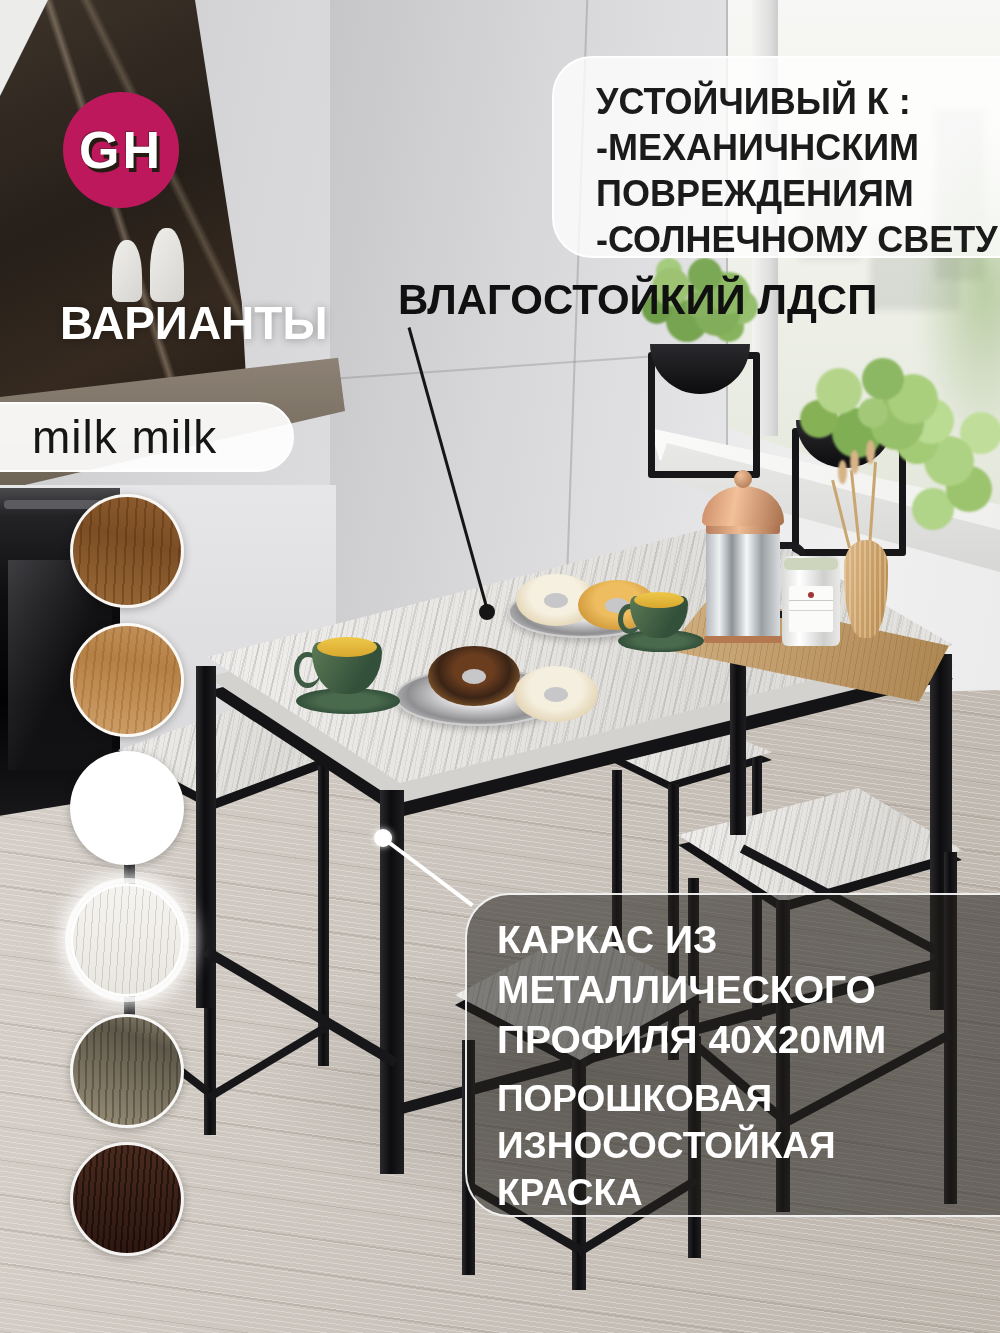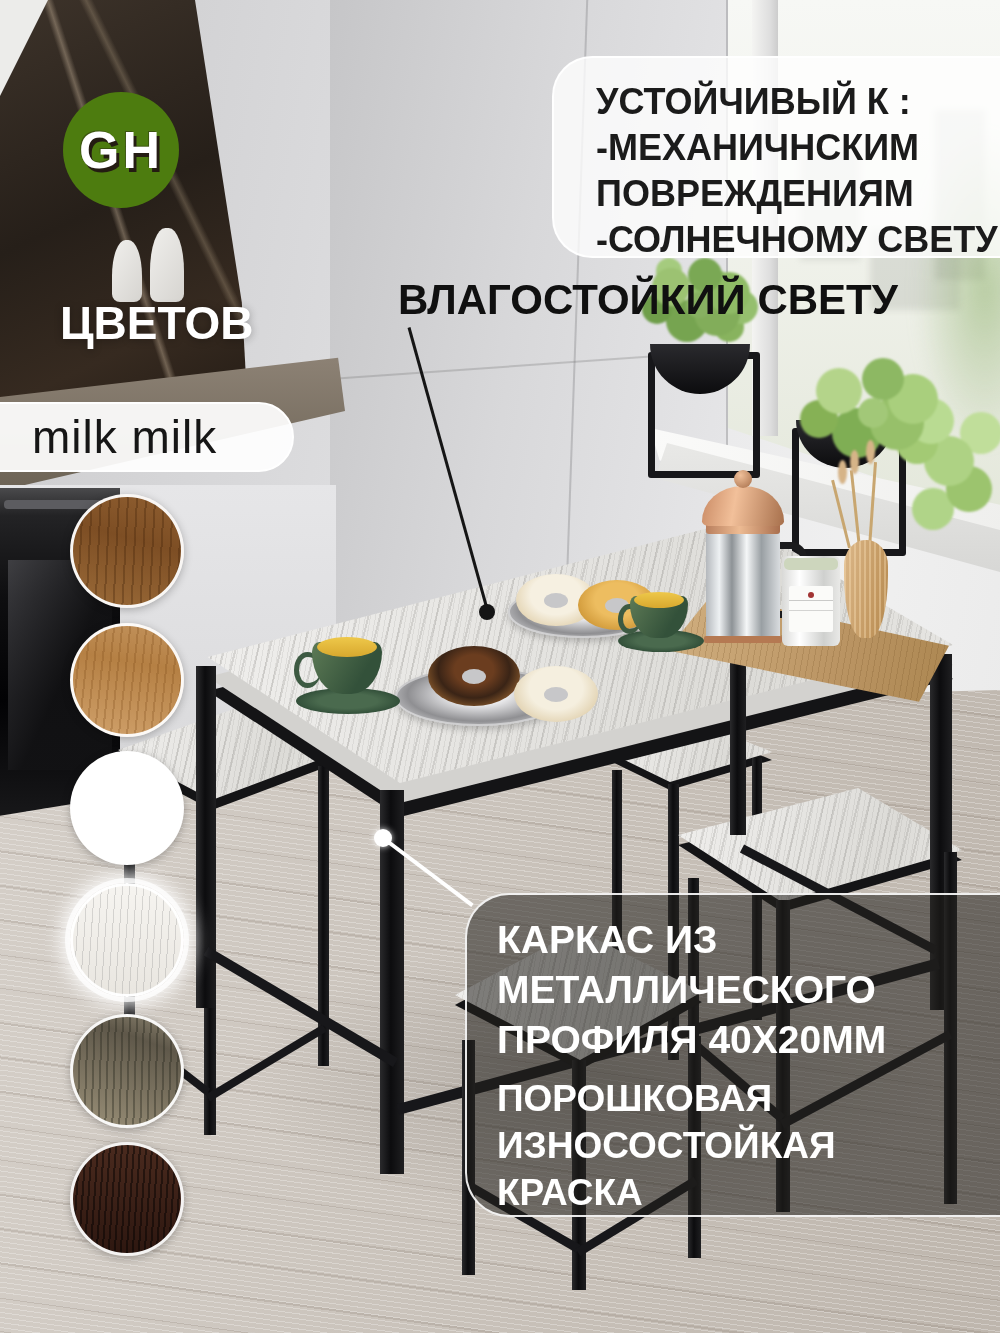--- a/index.html
+++ b/index.html
@@ -313,37 +313,37 @@
   <div class="abs bar" style="left:782px;top:1120px;width:191px;height:9px;transform:rotate(-28.2deg)"></div>
 
   <div class="abs s3-quad blackpoly" style="top:932px"></div>
   <div class="abs s3-quad wood"></div>
   <div class="abs leg" style="left:462px;top:1040px;width:13px;height:235px"></div>
   <div class="abs leg" style="left:688px;top:1036px;width:13px;height:222px"></div>
   <div class="abs leg" style="left:572px;top:1060px;width:14px;height:230px"></div>
   <div class="abs bar" style="left:470px;top:1182px;width:125px;height:9px;transform:rotate(29.9deg)"></div>
   <div class="abs bar" style="left:578px;top:1248px;width:138px;height:9px;transform:rotate(-31.4deg)"></div>
 
-  <div class="abs logo" style="background:#4d7c0f">
+  <div class="abs logo" style="background:#be185d">
     <span>GH</span>
   </div>
 
   <div class="abs dur-box">
     <div class="ln">УСТОЙЧИВЫЙ К :</div>
     <div class="ln">-МЕХАНИЧНСКИМ</div>
     <div class="ln">ПОВРЕЖДЕНИЯМ</div>
     <div class="ln">-СОЛНЕЧНОМУ СВЕТУ</div>
   </div>
 
-  <div class="abs moist-label">ВЛАГОСТОЙКИЙ СВЕТУ</div>
+  <div class="abs moist-label">ВЛАГОСТОЙКИЙ ЛДСП</div>
   <div class="abs pline1"></div>
   <div class="abs pdot1"></div>
 
   <div class="abs variants-title">
-    <div>ЦВЕТОВ</div>
+    <div>ВАРИАНТЫ</div>
   </div>
 
   <div class="abs milk-pill">
     <span>milk milk</span>
   </div>
 
   <div class="abs swatch sw1"></div>
   <div class="abs swatch sw2"></div>
   <div class="abs swatch sw3"></div>
   <div class="abs swatch sw4"></div>

